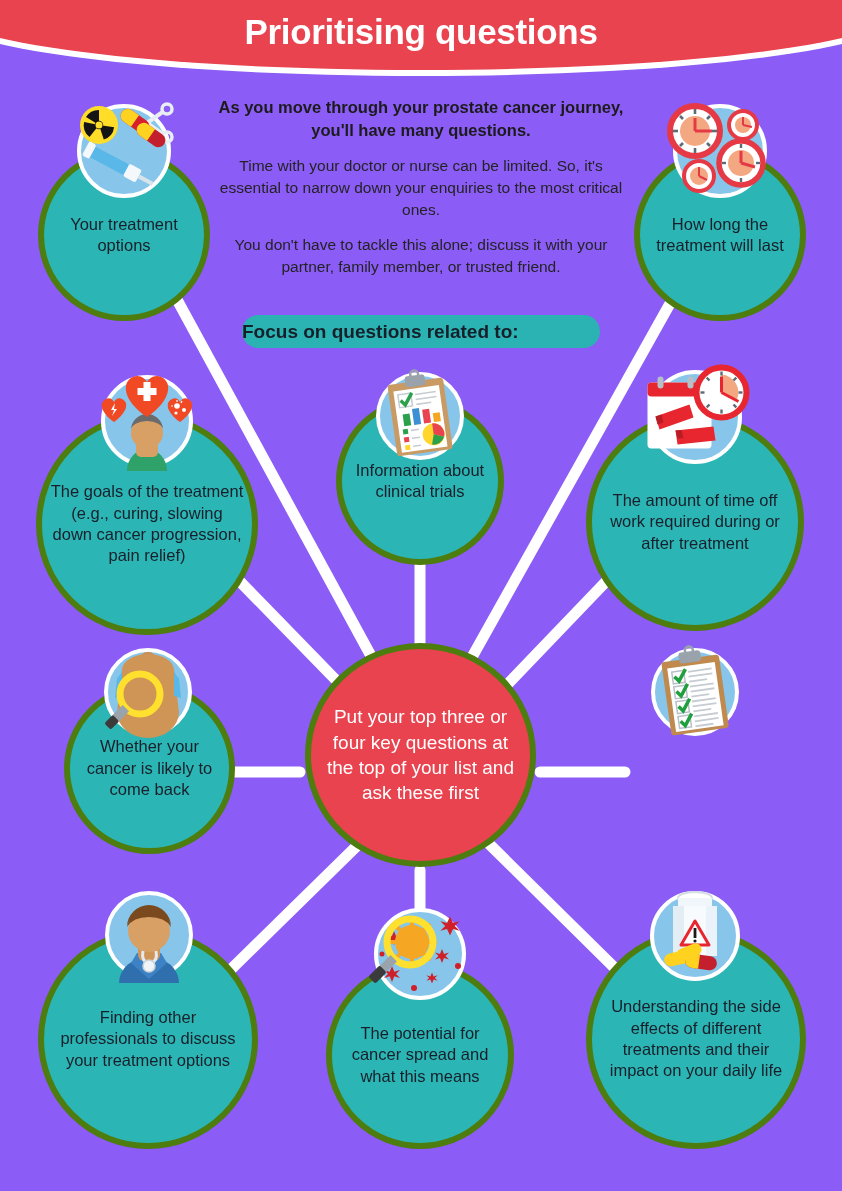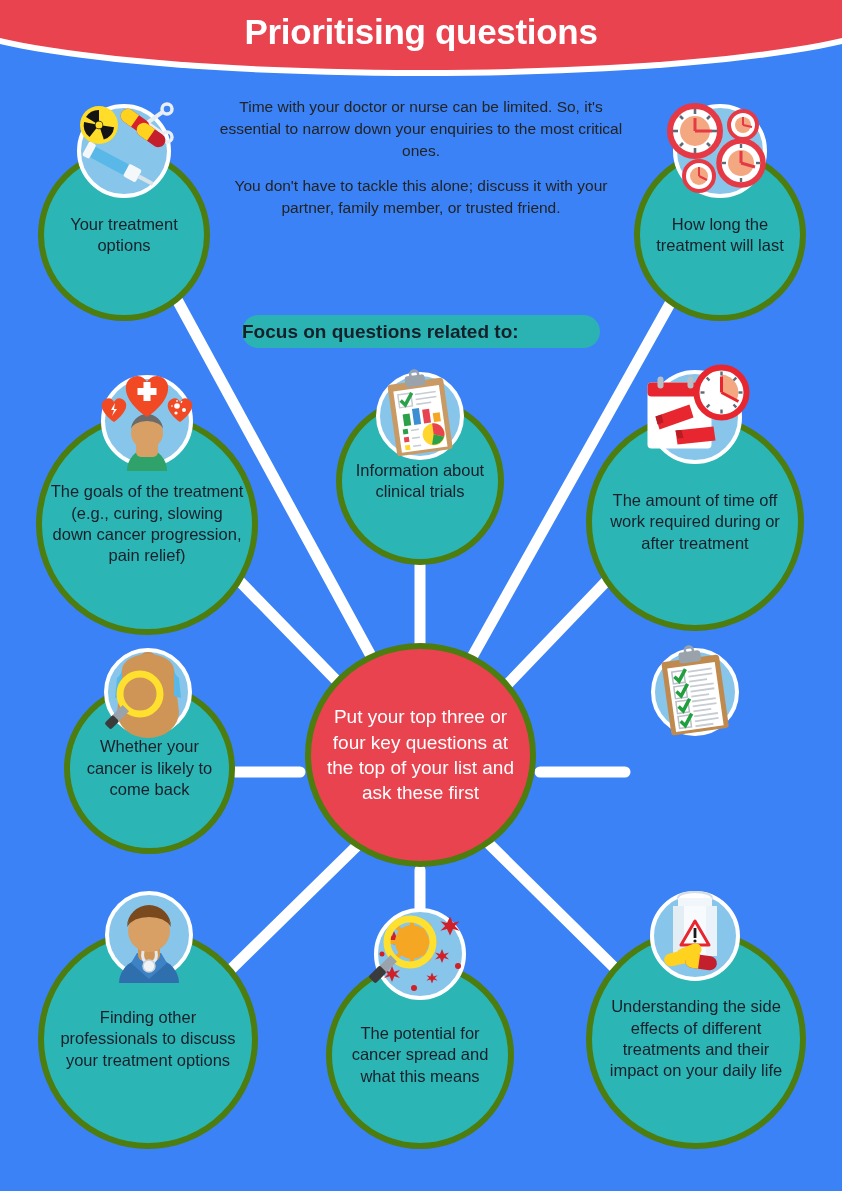--- a/index.html
+++ b/index.html
@@ -6,21 +6,21 @@
   html, body {
     margin: 0; padding: 0;
     width: 842px; height: 1191px;
     font-family: "Liberation Sans", sans-serif;
     background: #cfe6f7;
     overflow: hidden;
   }
   #stage {
     position: relative;
     width: 842px; height: 1191px;
-    background: #3b82f6;
+    background: #8b5cf6;
     overflow: hidden;
   }
 
   
   #header-banner {
     position: absolute; left: -60px; top: -110px;
     width: 962px; height: 180px;
     background: #e8434f;
     border-radius: 0 0 50% 50% / 0 0 62px 62px;
     z-index: 5;
@@ -130,20 +130,21 @@
 
       <line x1="478" y1="833" x2="632" y2="985"></line>
     </g>
   </svg>
 
   <div id="header-curve-white"></div>
   <div id="header-banner"></div>
   <div id="header-title">Prioritising questions</div>
 
   <div id="intro">
+    <div class="intro-lead">As you move through your prostate cancer journey, you'll have many questions.</div>
     <div class="intro-para">Time with your doctor or nurse can be limited. So, it's essential to narrow down your enquiries to the most critical ones.</div>
     <div class="intro-para">You don't have to tackle this alone; discuss it with your partner, family member, or trusted friend.</div>
   </div>
 
   <div id="focus-pill">
     <span>Focus on questions related to:</span>
   </div>
 
   <div class="node" style="left:38px; top:149px; width:172px; height:172px;">
     <div class="node-label">Your treatment options</div>

